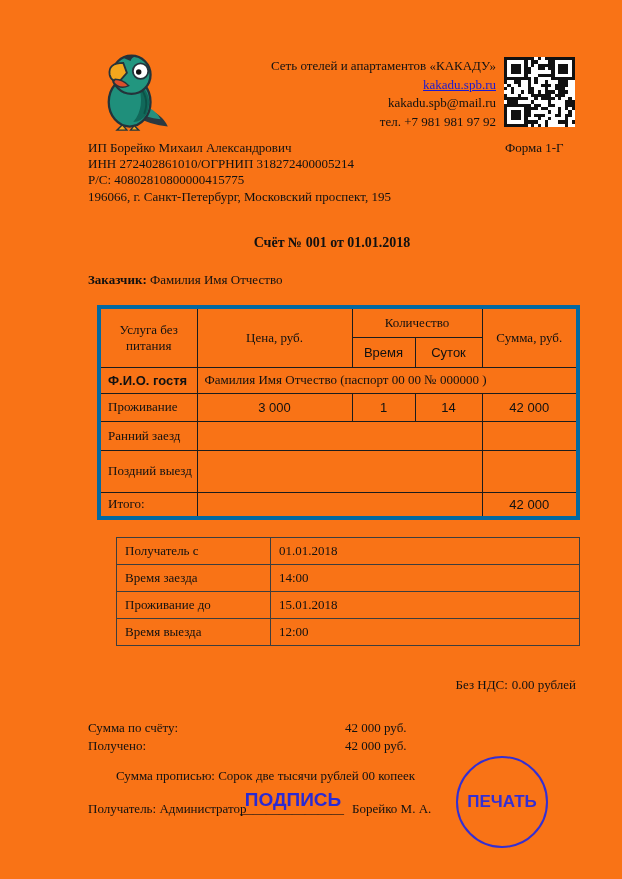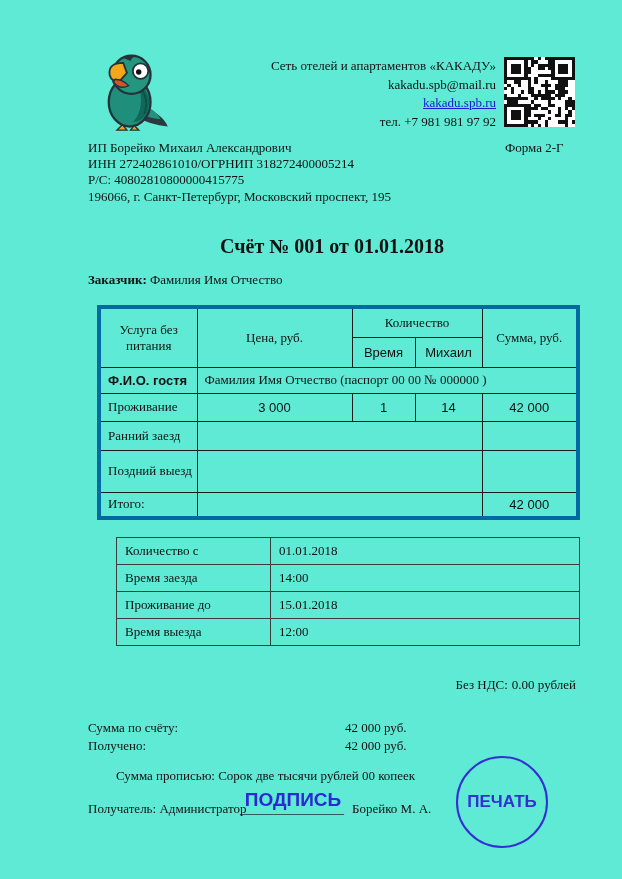--- a/index.html
+++ b/index.html
@@ -1,37 +1,37 @@
 <!DOCTYPE html>
 <html><head>
 <meta charset="utf-8">
 <style>
   * { margin:0; padding:0; box-sizing:border-box; }
   html,body { background:#ffffff; }
   #page {
-    position:relative; width:622px; height:879px; background:#5eead4;
+    position:relative; width:622px; height:879px; background:#f97316;
     font-family:"Liberation Serif","DejaVu Serif",serif;
     font-size:13px; color:#111; overflow:hidden;
   }
   .abs { position:absolute; }
 
   
   #logo { left:95px; top:52px; }
   #head-text { left:180px; top:57px; width:316px; text-align:right; line-height:18.5px; }
   #head-text a { color:var(--link,#1b1ad2); text-decoration:underline; }
   #qr { left:504px; top:57px; width:71px; height:70px; background:#fff;
         display:grid; grid-template-columns:repeat(21,1fr); grid-template-rows:repeat(21,1fr); }
   .qd { background:#111; }
 
   
   #company { left:88px; top:140px; line-height:16.2px; }
   #form-label { left:505px; top:140px; }
 
   
-  #doc-title { left:88px; top:235px; width:488px; text-align:center; font-weight:bold; font-size:20px; }
+  #doc-title { left:88px; top:235px; width:488px; text-align:center; font-weight:bold; font-size:14px; }
   #customer { left:88px; top:272px; }
   #customer .b { font-weight:bold; }
 
   
   #services { left:97px; top:305px; border-collapse:collapse; table-layout:fixed; }
   #services td { border:1px solid #1c1c1c; text-align:center; vertical-align:middle;
                  overflow:hidden; padding:1px 4px; }
   #services { border:4px solid #0369a1; }
   #services .sans { font-family:"Liberation Sans","DejaVu Sans",sans-serif; }
   #services .left { text-align:left; padding-left:7px; }
@@ -81,22 +81,22 @@
       <circle cx="48" cy="22" r="3" fill="#111"></circle>
       <path d="M31,12 Q14,12 16,25 Q18,34 28,31 L35,23 Z" fill="#f3a71d" stroke="#24333a" stroke-width="2"></path>
       <path d="M20,33 Q27,42 37,37 Q30,30 22,30 Z" fill="#dc4f2c" stroke="#24333a" stroke-width="1.5"></path>
       <path d="M30,80 l-6,6 h11 z" fill="#f3a71d" stroke="#24333a" stroke-width="1.5"></path>
       <path d="M43,81 l-4,5 h9 z" fill="#f3a71d" stroke="#24333a" stroke-width="1.5"></path>
     </svg>
   </div>
 
   <div id="head-text" class="abs">
     <div>Сеть отелей и апартаментов «КАКАДУ»</div>
+    <div><a href="#">kakadu.spb.ru</a></div>
     <div>kakadu.spb@mail.ru</div>
-    <div><a href="#">kakadu.spb.ru</a></div>
     <div>тел. +7 981 981 97 92</div>
   </div>
 
   <div id="qr" class="abs">
       <div class="qd"></div>
       <div class="qd"></div>
       <div class="qd"></div>
       <div class="qd"></div>
       <div class="qd"></div>
       <div class="qd"></div>
@@ -536,21 +536,21 @@
       <div></div>
       <div></div>
     </div>
 
   <div id="company" class="abs">
     <div>ИП Борейко Михаил Александрович</div>
     <div>ИНН 272402861010/ОГРНИП 318272400005214</div>
     <div>Р/С: 40802810800000415775</div>
     <div>196066, г. Санкт-Петербург, Московский проспект, 195</div>
   </div>
-  <div id="form-label" class="abs">Форма 2-Г</div>
+  <div id="form-label" class="abs">Форма 1-Г</div>
 
   <div id="doc-title" class="abs">Счёт № 001 от 01.01.2018</div>
 
   <div id="customer" class="abs">
     <span class="b">Заказчик:</span>
     <span>Фамилия Имя Отчество</span>
   </div>
 
   <table id="services" class="abs">
     <colgroup>
@@ -562,21 +562,21 @@
       </colgroup>
     <tbody>
         <tr>
       <td rowspan="2" style="height:60px">Услуга без питания</td>
       <td rowspan="2">Цена, руб.</td>
       <td colspan="2" style="height:30px">Количество</td>
       <td rowspan="2">Сумма, руб.</td>
     </tr>
     <tr>
       <td class="sans" style="height:30px">Время</td>
-      <td class="sans">Михаил</td>
+      <td class="sans">Суток</td>
     </tr>
     <tr>
       <td class="sans bold left" style="height:26px">Ф.И.О. гостя</td>
       <td colspan="4" class="left">Фамилия Имя Отчество (паспорт 00 00 № 000000 )</td>
     </tr>
     <tr>
       <td class="left" style="height:28px">Проживание</td>
       <td class="sans">3 000</td>
       <td class="sans">1</td>
       <td class="sans">14</td>
@@ -600,21 +600,21 @@
   </tbody>
     </table>
 
   <table id="stay" class="abs">
     <colgroup>
         <col style="width:154px">
         <col style="width:309px">
       </colgroup>
     <tbody>
         <tr>
-      <td>Количество с</td>
+      <td>Получатель с</td>
       <td>01.01.2018</td>
     </tr>
     <tr>
       <td>Время заезда</td>
       <td>14:00</td>
     </tr>
     <tr>
       <td>Проживание до</td>
       <td>15.01.2018</td>
     </tr>

